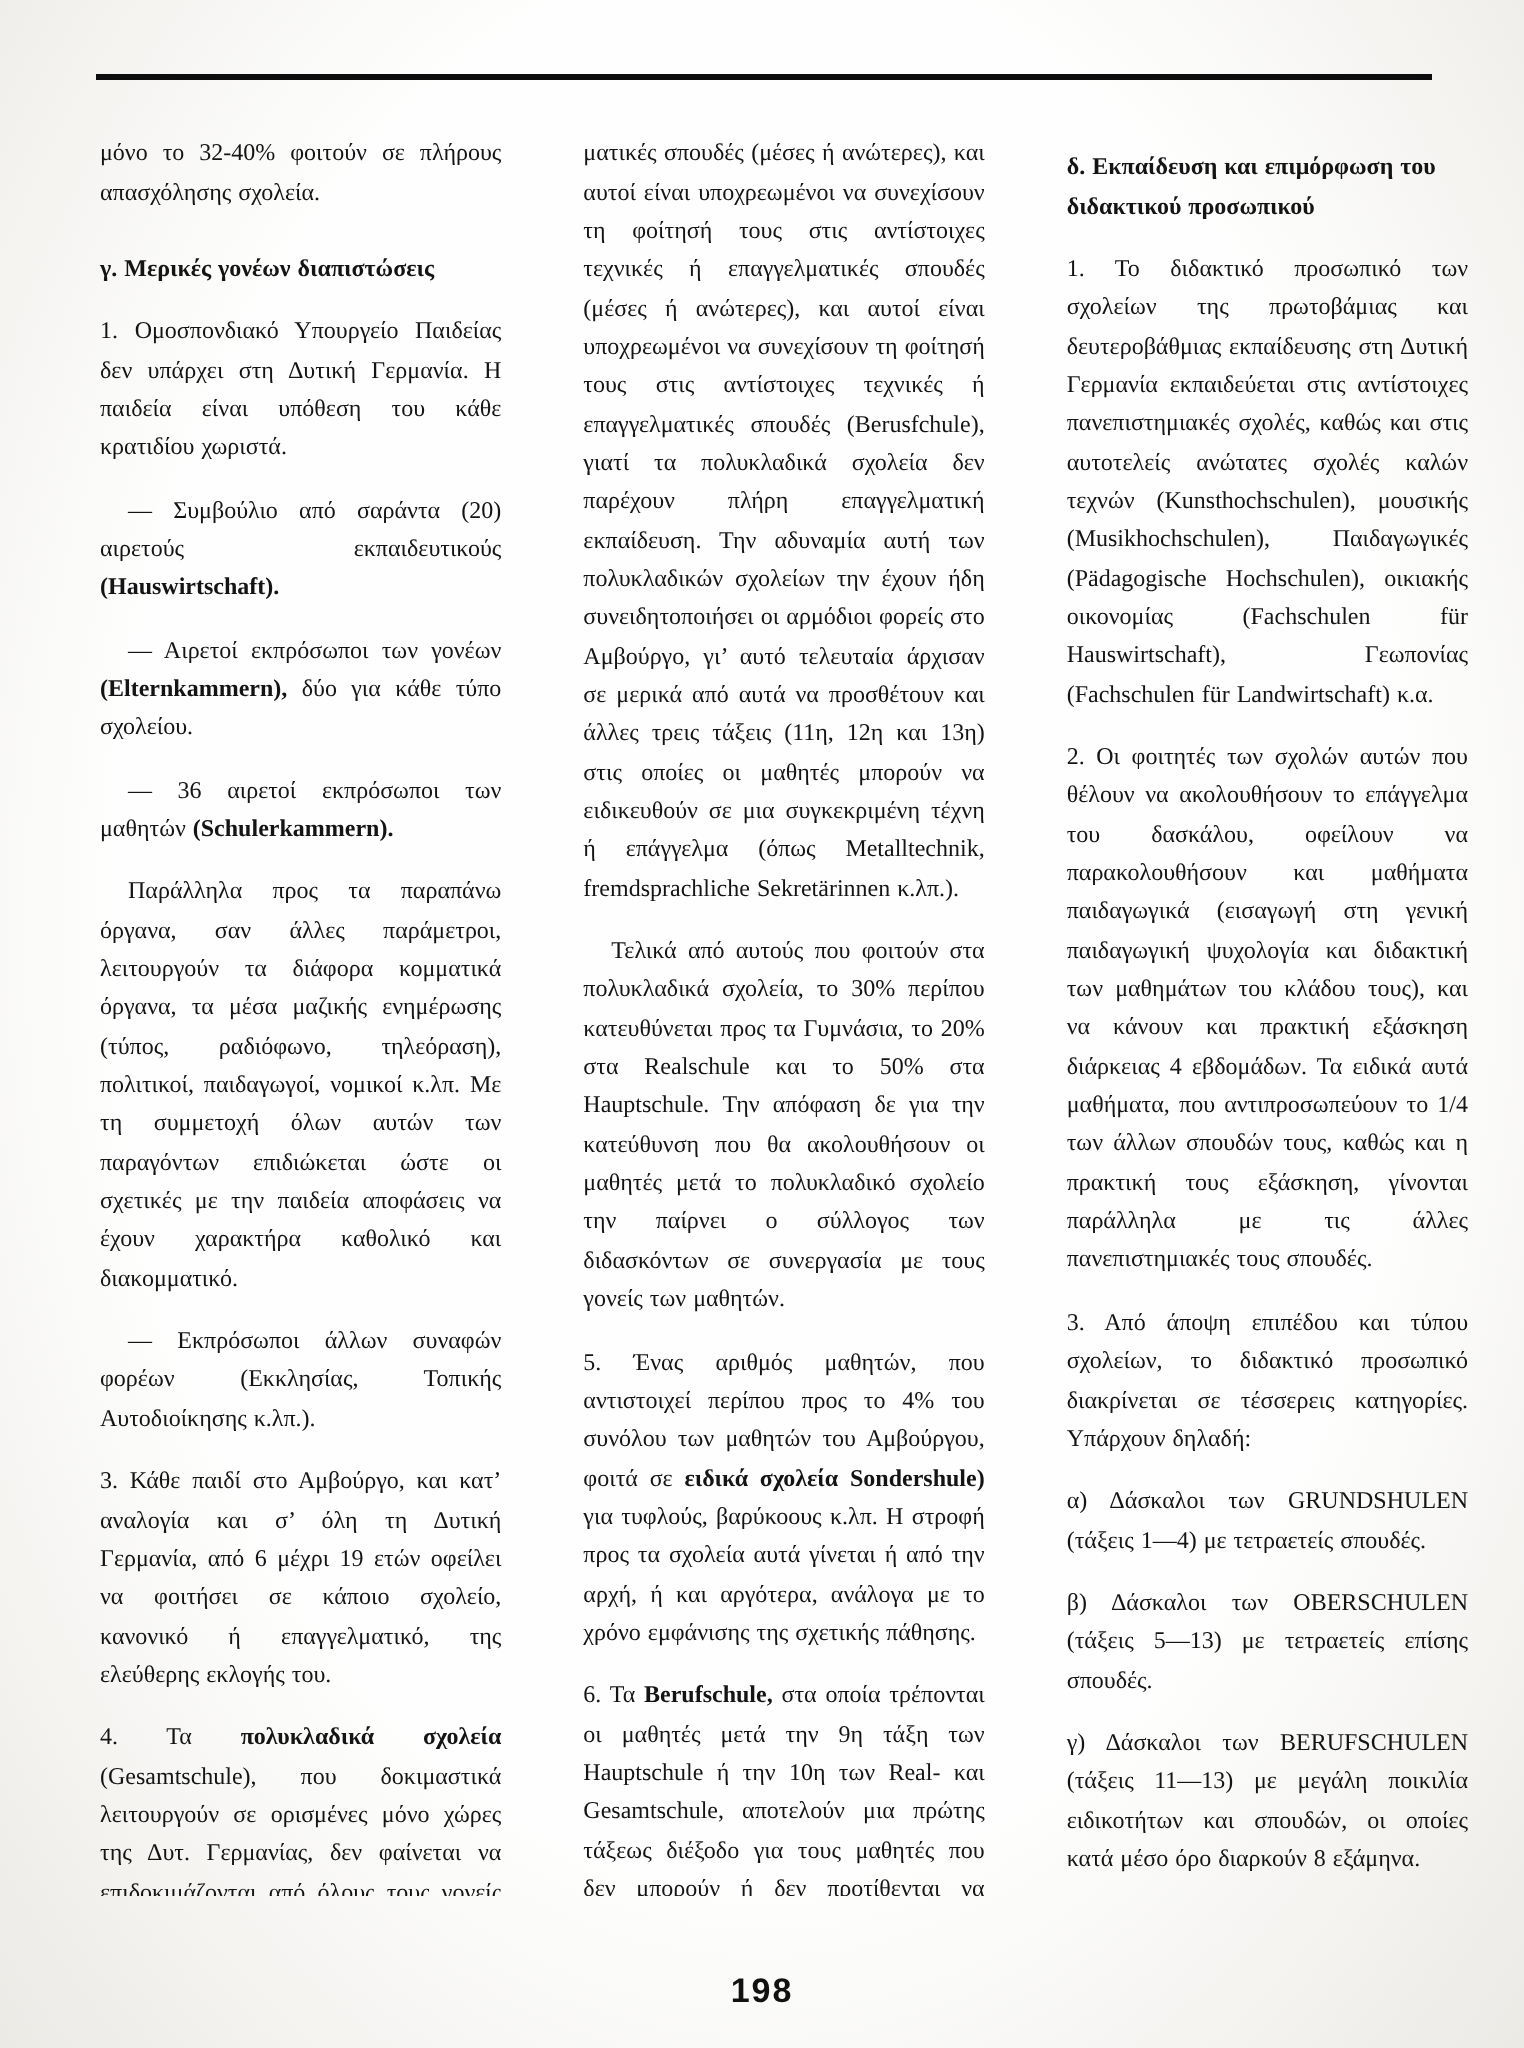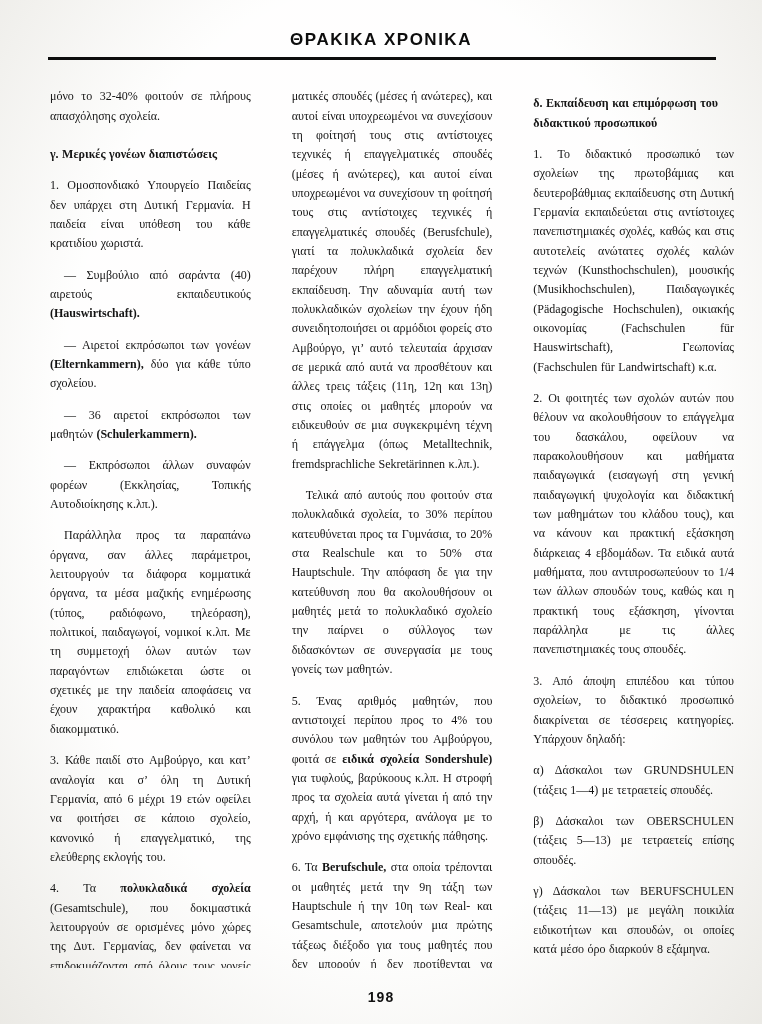--- a/index.html
+++ b/index.html
@@ -61,45 +61,44 @@
   .footer {
     position: absolute;
     left: 0;
     bottom: 18px;
     width: 100%;
     text-align: center;
   }
   .page-number {
     font-family: "Liberation Sans", "DejaVu Sans", sans-serif;
     font-weight: bold;
-    font-size: 14px;
+    font-size: 17px;
     letter-spacing: 1px;
     color: #111;
   }
 </style>
 </head>
 <body>
 
 <div class="page">
 
   <div class="header">
-    <div class="header-title">ΘΡΑΚΙΚΑ ΧΡΟΝΙΚΑ</div>
     <div class="header-rule"></div>
   </div>
 
   <div class="content">
     <div class="col">
         <p class=""><span>μόνο το 32-40% φοιτούν σε πλήρους απασχόλησης σχολεία.</span></p>
         <p class="heading space-before"><b>γ. Μερικές γονέων διαπιστώσεις</b></p>
         <p class=""><span>1. Ομοσπονδιακό Υπουργείο Παιδείας δεν υπάρχει στη Δυτική Γερμανία. Η παιδεία είναι υπόθεση του κάθε κρατιδίου χωριστά.</span></p>
-        <p class="indent"><span>— Συμβούλιο από σαράντα (40) αιρετούς εκπαιδευτικούς </span><b>(Hauswirtschaft).</b></p>
+        <p class="indent"><span>— Συμβούλιο από σαράντα (20) αιρετούς εκπαιδευτικούς </span><b>(Hauswirtschaft).</b></p>
         <p class="indent"><span>— Αιρετοί εκπρόσωποι των γονέων </span><b>(Elternkammern),</b><span> δύο για κάθε τύπο σχολείου.</span></p>
         <p class="indent"><span>— 36 αιρετοί εκπρόσωποι των μαθητών </span><b>(Schulerkammern).</b></p>
+        <p class="indent"><span>Παράλληλα προς τα παραπάνω όργανα, σαν άλλες παράμετροι, λειτουργούν τα διάφορα κομματικά όργανα, τα μέσα μαζικής ενημέρωσης (τύπος, ραδιόφωνο, τηλεόραση), πολιτικοί, παιδαγωγοί, νομικοί κ.λπ. Με τη συμμετοχή όλων αυτών των παραγόντων επιδιώκεται ώστε οι σχετικές με την παιδεία αποφάσεις να έχουν χαρακτήρα καθολικό και διακομματικό.</span></p>
         <p class="indent"><span>— Εκπρόσωποι άλλων συναφών φορέων (Εκκλησίας, Τοπικής Αυτοδιοίκησης κ.λπ.).</span></p>
-        <p class="indent"><span>Παράλληλα προς τα παραπάνω όργανα, σαν άλλες παράμετροι, λειτουργούν τα διάφορα κομματικά όργανα, τα μέσα μαζικής ενημέρωσης (τύπος, ραδιόφωνο, τηλεόραση), πολιτικοί, παιδαγωγοί, νομικοί κ.λπ. Με τη συμμετοχή όλων αυτών των παραγόντων επιδιώκεται ώστε οι σχετικές με την παιδεία αποφάσεις να έχουν χαρακτήρα καθολικό και διακομματικό.</span></p>
         <p class=""><span>3. Κάθε παιδί στο Αμβούργο, και κατ’ αναλογία και σ’ όλη τη Δυτική Γερμανία, από 6 μέχρι 19 ετών οφείλει να φοιτήσει σε κάποιο σχολείο, κανονικό ή επαγγελματικό, της ελεύθερης εκλογής του.</span></p>
         <p class=""><span>4. Τα </span><b>πολυκλαδικά σχολεία</b><span> (Gesamtschule), που δοκιμαστικά λειτουργούν σε ορισμένες μόνο χώρες της Δυτ. Γερμανίας, δεν φαίνεται να επιδοκιμάζονται από όλους τους γονείς και μαθητές, αλλά και από όλα τα πολιτικά κόμματα. Σ’ αυτό συντελεί το γεγονός ότι μετά την 10η τάξη οι μαθητές, που έχουν τη δυνατότητα και θέλουν να ακολουθήσουν πανεπιστημιακές σπουδές, είναι υποχρεωμένοι να φοιτήσουν για τρία χρόνια (11η, 12η, 13η τάξη) στο Γυμνάσιο, στο οποίο όμως θα υστερούν έναντι των κανονικών μαθητών, αφού επί (6) έξι χρόνια στα Gesamtschule είχαν διαφορετικό πρόγραμμα με έντονη διδασκαλία τεχνικών μαθημάτων.</span></p>
       </div>
     <div class="col">
         <p class=""><span>ματικές σπουδές (μέσες ή ανώτερες), και αυτοί είναι υποχρεωμένοι να συνεχίσουν τη φοίτησή τους στις αντίστοιχες τεχνικές ή επαγγελματικές σπουδές (μέσες ή ανώτερες), και αυτοί είναι υποχρεωμένοι να συνεχίσουν τη φοίτησή τους στις αντίστοιχες τεχνικές ή επαγγελματικές σπουδές (Berusfchule), γιατί τα πολυκλαδικά σχολεία δεν παρέχουν πλήρη επαγγελματική εκπαίδευση. Την αδυναμία αυτή των πολυκλαδικών σχολείων την έχουν ήδη συνειδητοποιήσει οι αρμόδιοι φορείς στο Αμβούργο, γι’ αυτό τελευταία άρχισαν σε μερικά από αυτά να προσθέτουν και άλλες τρεις τάξεις (11η, 12η και 13η) στις οποίες οι μαθητές μπορούν να ειδικευθούν σε μια συγκεκριμένη τέχνη ή επάγγελμα (όπως Metalltechnik, fremdsprachliche Sekretärinnen κ.λπ.).</span></p>
         <p class="indent"><span>Τελικά από αυτούς που φοιτούν στα πολυκλαδικά σχολεία, το 30% περίπου κατευθύνεται προς τα Γυμνάσια, το 20% στα Realschule και το 50% στα Hauptschule. Την απόφαση δε για την κατεύθυνση που θα ακολουθήσουν οι μαθητές μετά το πολυκλαδικό σχολείο την παίρνει ο σύλλογος των διδασκόντων σε συνεργασία με τους γονείς των μαθητών.</span></p>
         <p class=""><span>5. Ένας αριθμός μαθητών, που αντιστοιχεί περίπου προς το 4% του συνόλου των μαθητών του Αμβούργου, φοιτά σε </span><b>ειδικά σχολεία Sondershule)</b><span> για τυφλούς, βαρύκοους κ.λπ. Η στροφή προς τα σχολεία αυτά γίνεται ή από την αρχή, ή και αργότερα, ανάλογα με το χρόνο εμφάνισης της σχετικής πάθησης.</span></p>
         <p class=""><span>6. Τα </span><b>Berufschule,</b><span> στα οποία τρέπονται οι μαθητές μετά την 9η τάξη των Hauptschule ή την 10η των Real- και Gesamtschule, αποτελούν μια πρώτης τάξεως διέξοδο για τους μαθητές που δεν μπορούν ή δεν προτίθενται να ακολουθήσουν ανώτερες πανεπιστημιακές σπουδές και ταυτόχρονα εφοδιάζουν τα εργοστάσια και γενικά τις επιχειρήσεις με ειδικευμένο προσωπικό. Με το μικτό δε σύστημα (Duale System) που ακολουθούν τα περισσότερα Berufschule από τη μια μεριά μειώνουν το κόστος λειτουργίας των σχολείων αυτών, αφού λειτουργούν με μισό περίπου πρόγραμμα, και από την</span></p>
       </div>
     <div class="col">

